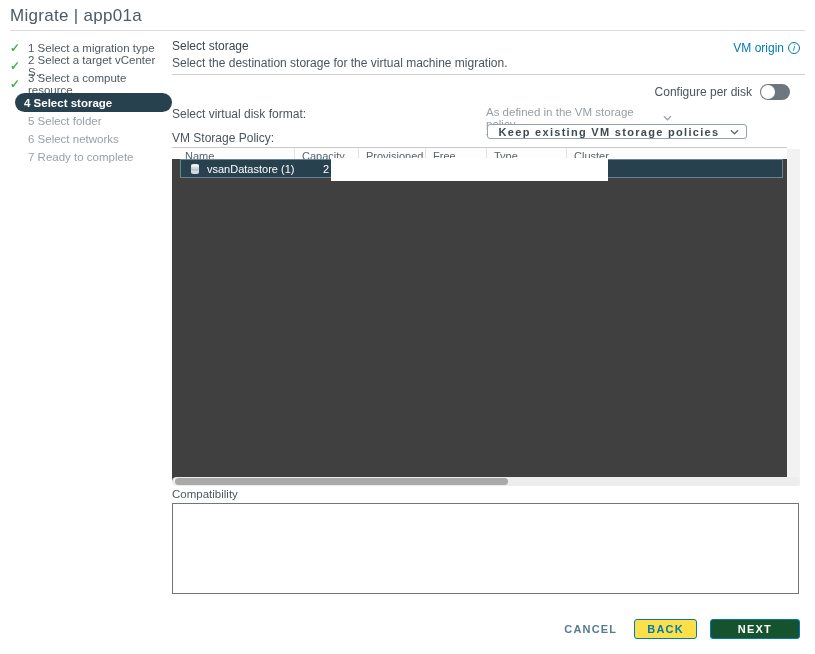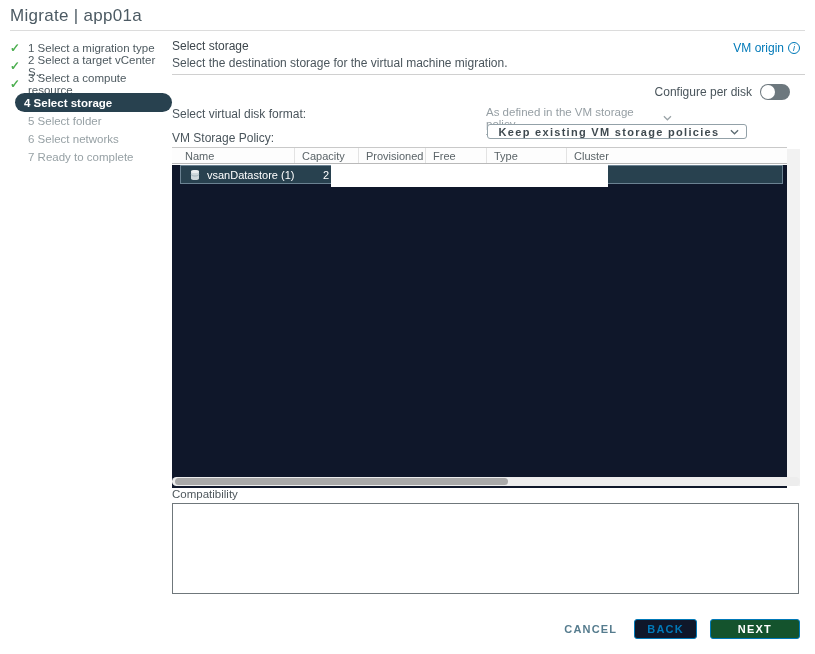--- a/index.html
+++ b/index.html
@@ -40,46 +40,46 @@
                    background:#fff; display:flex; align-items:center; font-size:11px; font-weight:bold; letter-spacing:1.3px; color:#3f4a50; cursor:pointer; }
   .policy-select .val { flex:1; text-align:center; }
   .policy-select .chev-wrap { padding-right:7px; display:flex; }
 
   
   .thead { position:absolute; left:172px; top:147px; width:615px; height:17px; display:flex; align-items:flex-start;
            border-top:1px solid #c9c9c9; border-bottom:1px solid #b9b9b9; background:#fdfdfd; font-size:11px; color:#5b6468; }
   .th { border-right:1px solid #e3e3e3; height:100%; display:flex; align-items:center; padding-left:7px; }
   .th.c-name { width:123px; padding-left:13px; }
   .th.c-cap  { width:64px; }
-  .th.c-prov { width:67px; }
+  .th.c-prov { width:67px;text-decoration:underline; }
   .th.c-free { width:61px; }
   .th.c-type { width:80px; }
   .th.c-clus { flex:1; border-right:none; }
 
-  .tbody { position:absolute; left:172px; top:165px; width:615px; height:323px; background:#0f172a; }
+  .tbody { position:absolute; left:172px; top:159px; width:615px; height:323px; background:#404040; }
   .vgutter { position:absolute; left:787px; top:149px; width:13px; height:337px; background:#f2f2f2; }
 
   .ds-row { position:absolute; left:8px; top:0px; width:603px; height:19px; background:#28414f; border:1px solid #6b8292;
             display:flex; align-items:center; color:#ffffff; font-size:11px; cursor:pointer; }
   .ds-name { display:flex; align-items:center; gap:6px; padding-left:8px; }
   .ds-cap { position:absolute; left:142px; top:3px; }
   .row-blank { position:absolute; left:150px; top:-2px; width:277px; height:23px; background:#ffffff; }
 
   .hscroll-track { position:absolute; left:172px; top:477px; width:628px; height:9px; background:#ededed; border-radius:5px; }
   .hscroll-thumb { position:absolute; left:3px; top:1px; width:333px; height:7px; background:#a9a9a9; border-radius:4px; cursor:pointer; }
 
   
   .compat-label { position:absolute; left:172px; top:488px; font-size:11.5px; color:#4f585d; }
   .compat-box { position:absolute; left:172px; top:503px; width:627px; height:91px; border:1px solid #6f777b; background:#ffffff; }
 
   
   .footer { position:absolute; right:15px; top:619px; display:flex; align-items:center; gap:13px; }
   .btn { font-family:"Liberation Sans", sans-serif; font-size:11px; font-weight:bold; letter-spacing:1.2px; border-radius:3px; height:20px; cursor:pointer; }
   .btn-cancel { color:#567c8e; background:none; border:none; padding:0 4px; }
-  .btn-back { color:#0079b8; border:1px solid #0079b8; background:#0f172a; padding:0 12px; }
+  .btn-back { color:#0079b8; border:1px solid #0079b8; background:#fde047; padding:0 12px; }
   .btn-next { color:#ffffff; background:#14532d; border:1px solid #0079b8; padding:0 27px; }
 
   .chev { display:block; }
 </style>
 </head>
 <body>
 
 <div class="root">
 
   <div class="app-title">Migrate | app01a</div>

